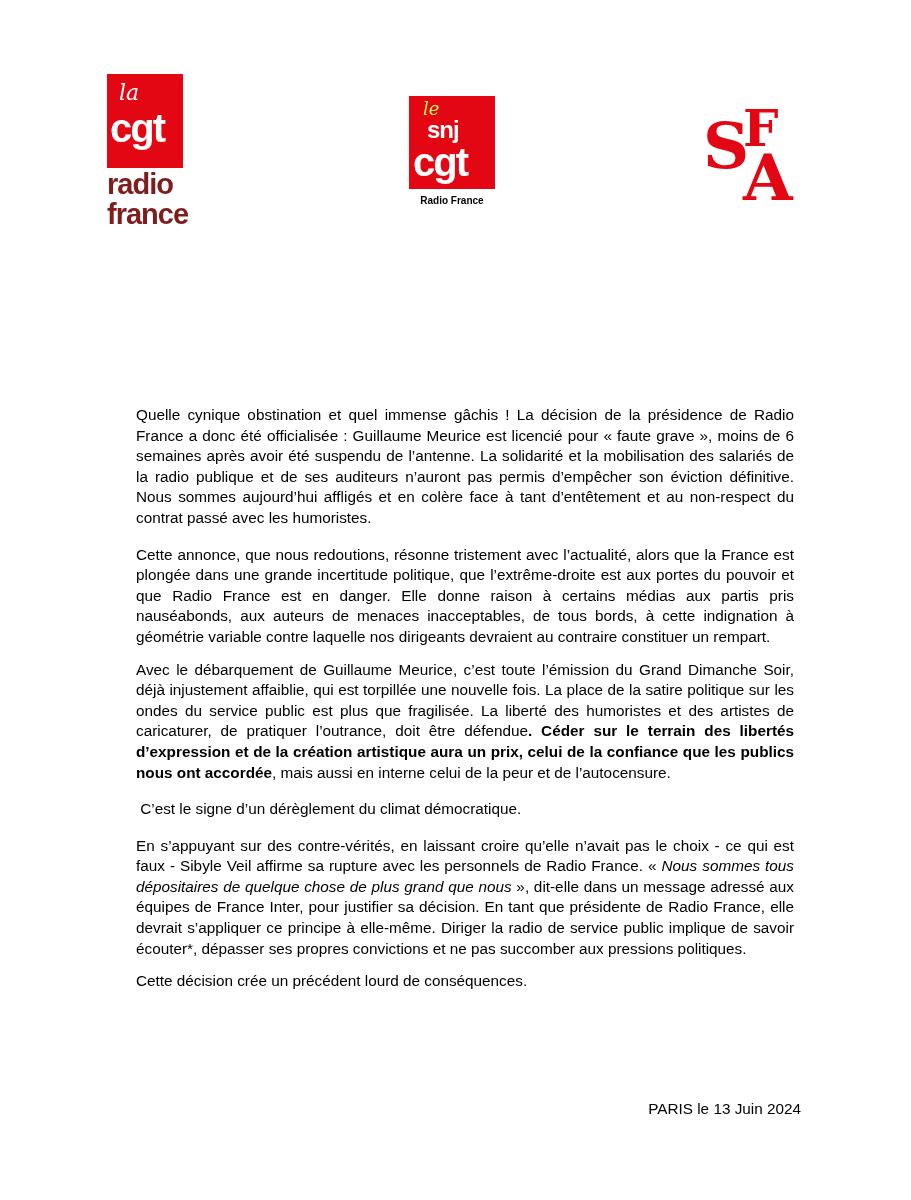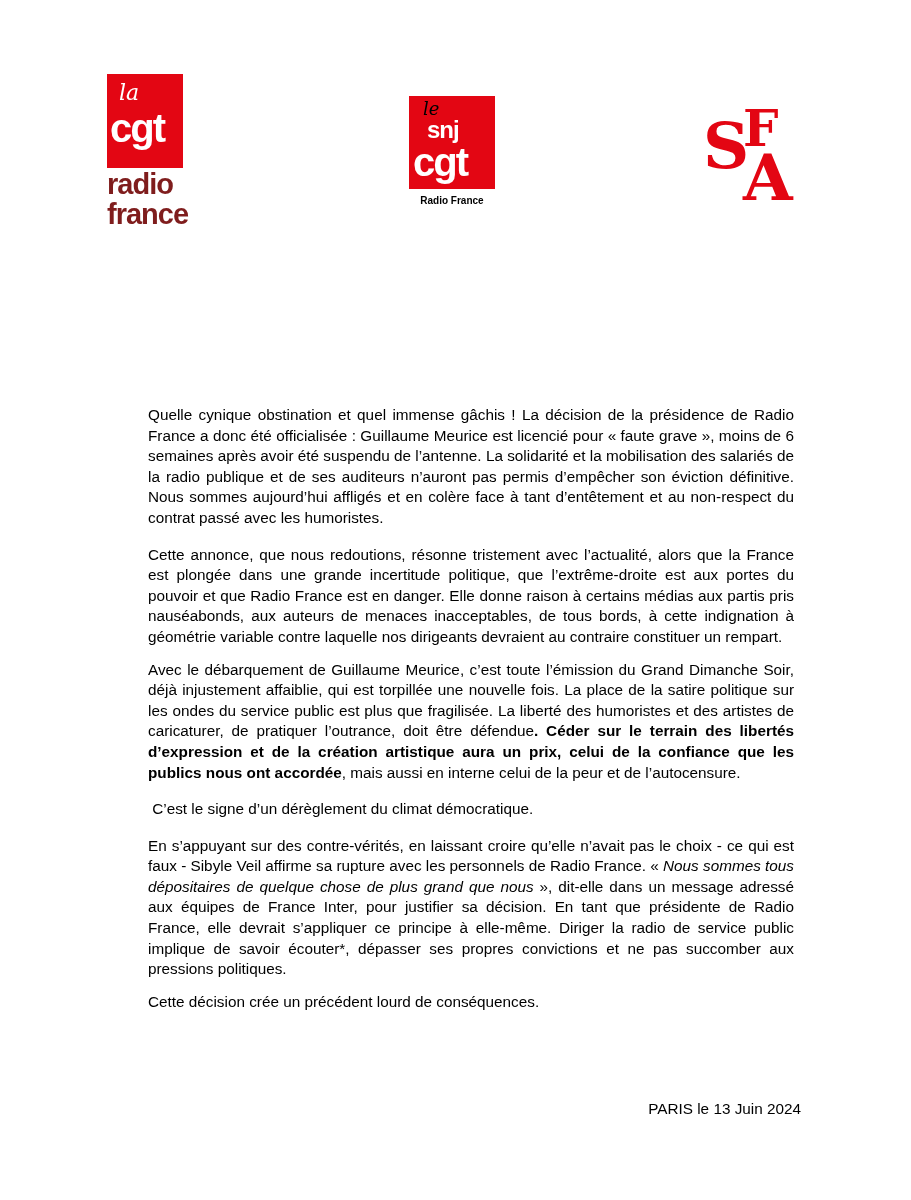--- a/index.html
+++ b/index.html
@@ -12,42 +12,42 @@
   .cgt-red { background: #e30613; width: 76px; height: 94px; position: relative; }
   .cgt-red .la { position: absolute; left: 12px; top: 6px; font-family: "DejaVu Serif", serif;
                  font-style: italic; font-size: 22px; color: #fff; }
   .cgt-red .cgt { position: absolute; left: 3px; top: 34px; font-weight: bold; font-size: 40px;
                   color: #fff; letter-spacing: -2px; line-height: 1; }
   .cgt-sub { color: #7f1d1d; font-weight: bold; font-size: 29px; line-height: 28px; letter-spacing: -1px; margin-top: 2px; }
 
   .logo-snj { left: 409px; top: 96px; width: 88px; height: 116px; }
   .snj-red { background: #e30613; width: 86px; height: 93px; position: relative; }
   .snj-red .le { position: absolute; left: 14px; top: 2px; font-family: "DejaVu Serif", serif;
-                 font-style: italic; font-size: 18px; color: #000000; }
+                 font-style: italic; font-size: 18px; color: #bef264; }
   .snj-red .snj { position: absolute; left: 18px; top: 22px; font-weight: bold; font-size: 24px;
                   color: #fff; line-height: 1; letter-spacing: -1px; }
   .snj-red .cgt2 { position: absolute; left: 4px; top: 46px; font-weight: bold; font-size: 40px;
                    color: #fff; line-height: 1; letter-spacing: -2px; }
   .snj-sub { font-size: 10px; font-weight: bold; margin-top: 6px; text-align: center; width: 86px; }
 
   .logo-sfa { left: 703px; top: 110px; width: 100px; height: 100px; }
   .sfa { position: relative; width: 100px; height: 100px; color: #e30613;
          font-family: "DejaVu Serif", serif; font-weight: bold; }
   .sfa .s { position: absolute; left: 0; top: 4px; font-size: 64px; line-height: 1; }
   .sfa .f { position: absolute; left: 40px; top: -6px; font-size: 50px; line-height: 1; }
   .sfa .a { position: absolute; left: 40px; top: 36px; font-size: 64px; line-height: 1; }
 
   
   .title { position: absolute; left: 0; width: 911px; top: 267px; text-align: center;
            color: #e30613; font-weight: bold; font-size: 25px; line-height: 40px; }
 
   
   .body { position: absolute; left: 136px; top: 405px; width: 658px;
           font-size: 15.3px; line-height: 20.6px; text-align: justify; }
-  .body p { margin: 0 0 16px 12px; }
+  .body p { margin: 0 0 16px 0; }
   .body p.tight { margin-bottom: 12px; }
   .body b { font-weight: bold; }
   .body i { font-style: italic; }
 
   .signature { position: absolute; right: 110px; top: 1100px; font-size: 15.3px; }
 </style>
 </head>
 <body>
 
 <div class="logo logo-cgt">

